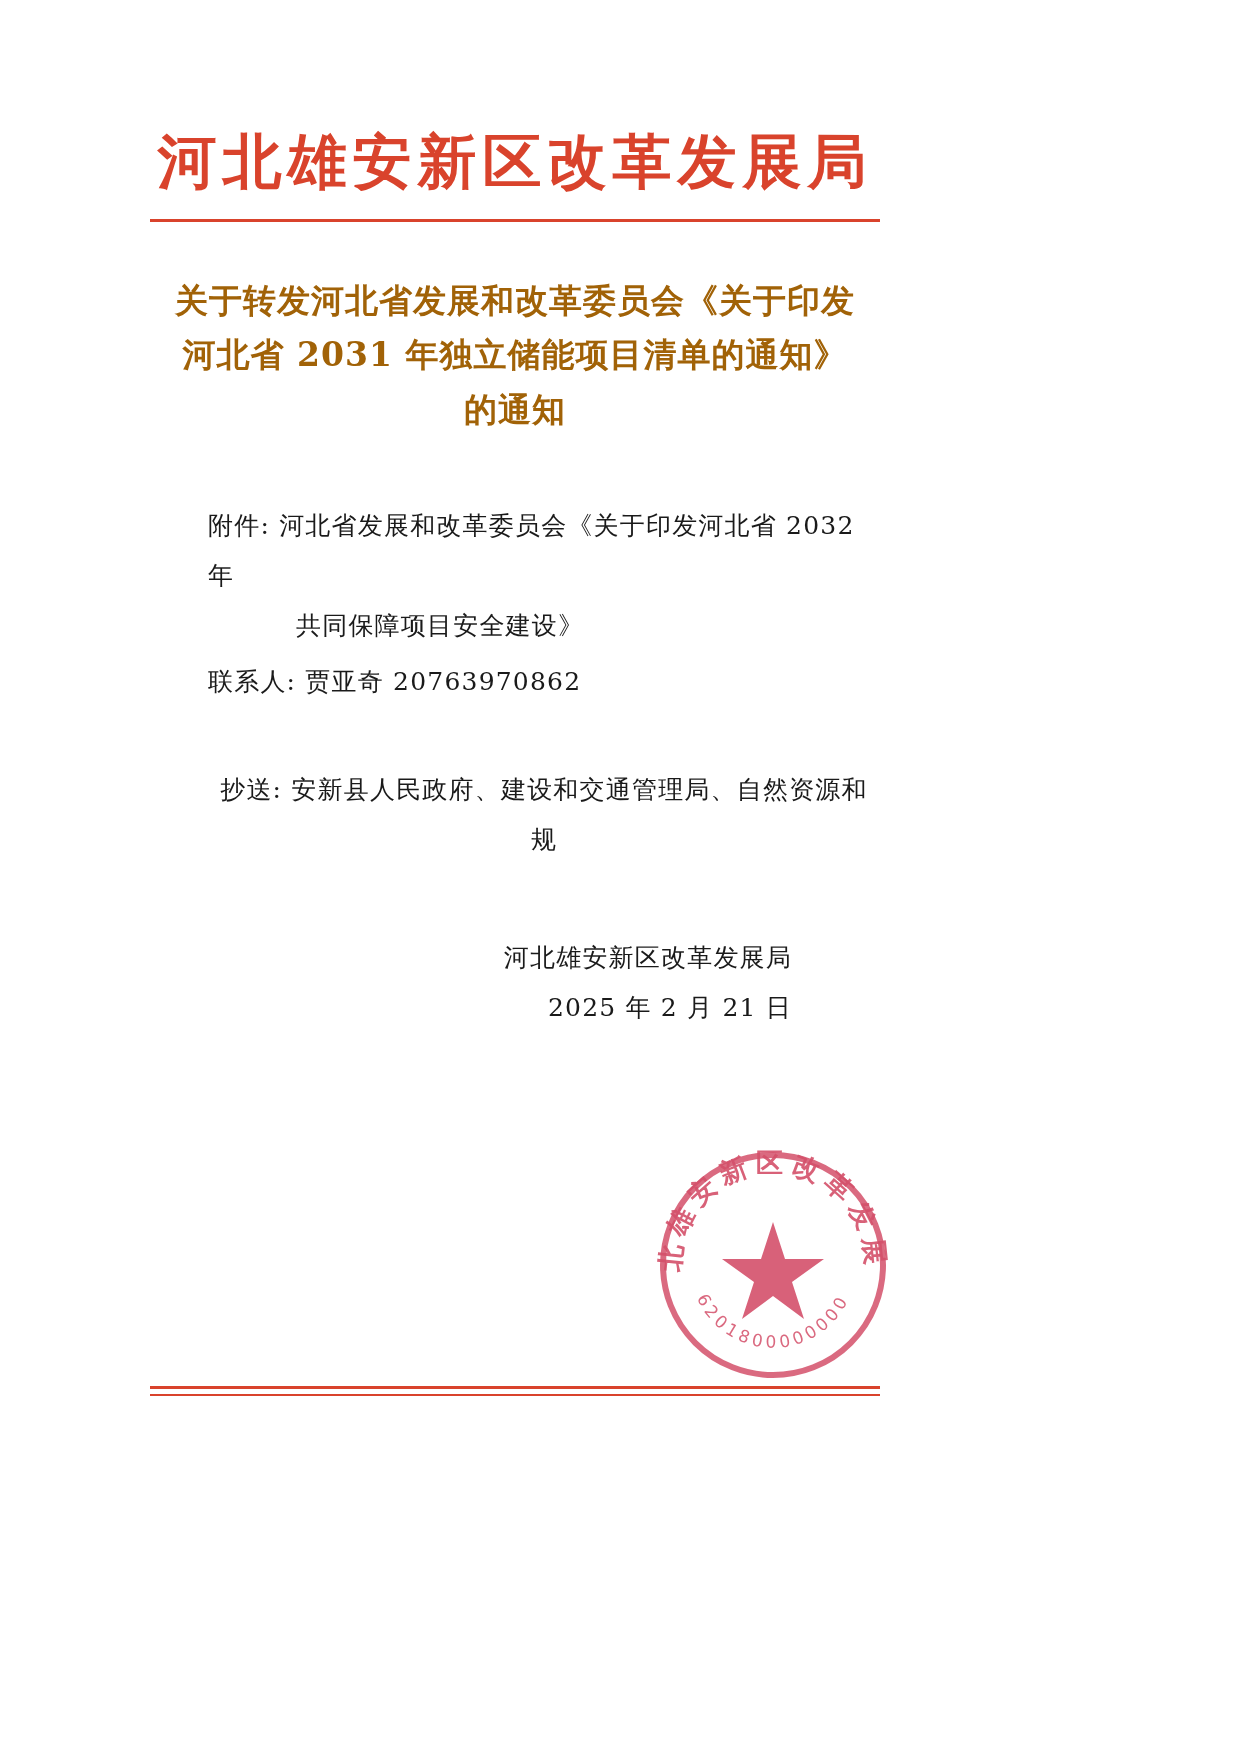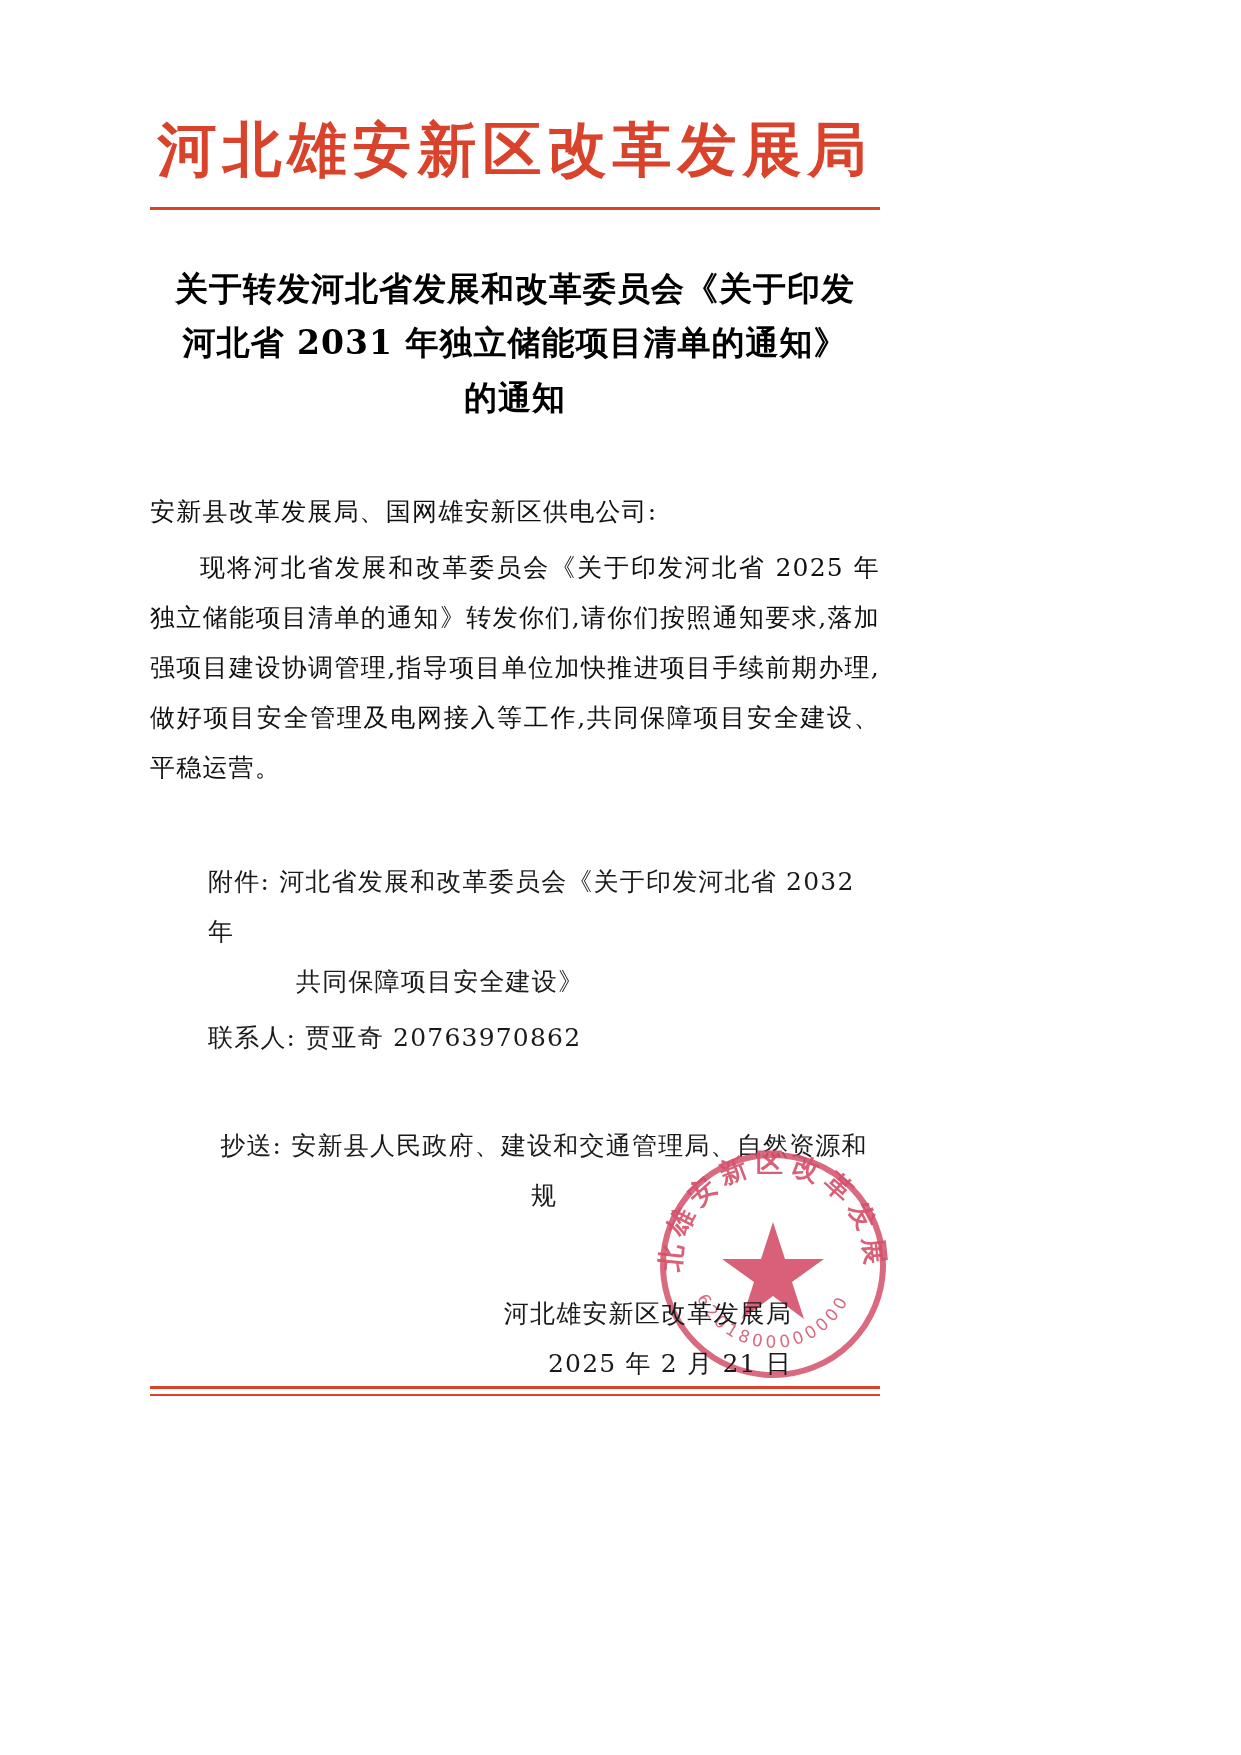--- a/index.html
+++ b/index.html
@@ -14,21 +14,21 @@
     color: #1a1a1a;
     position: relative;
     overflow: hidden;
   }
 
   .page {
     position: relative;
     width: 1030px;
     height: 1755px;
     box-sizing: border-box;
-    padding: 0 150px;
+    padding: 12px 150px;
   }
 
   
   .letterhead {
     padding-top: 118px;
     text-align: center;
   }
   .letterhead-title {
     font-family: "DejaVu Sans", "Liberation Sans", sans-serif;
     font-weight: bold;
@@ -47,21 +47,21 @@
 
   
   .doc-title {
     margin-top: 52px;
     text-align: center;
     font-family: "DejaVu Serif", "Liberation Serif", serif;
     font-weight: bold;
     font-size: 33px;
     line-height: 1.65;
     letter-spacing: 1px;
-    color: #000000;
+    color: #a16207;
     padding: 0 12px;
   }
   .doc-title div { white-space: nowrap; }
 
   
   .body-block {
     margin-top: 62px;
     font-size: 25px;
     line-height: 2.0;
     letter-spacing: 1.2px;
@@ -146,24 +146,20 @@
     <div class="letterhead-title">河北雄安新区改革发展局</div>
   </div>
   <div class="letterhead-rule"></div>
 
   <div class="doc-title">
     <div>关于转发河北省发展和改革委员会《关于印发</div>
     <div>河北省 2031 年独立储能项目清单的通知》</div>
     <div>的通知</div>
   </div>
 
-  <div class="body-block">
-    <div class="salutation">安新县改革发展局、国网雄安新区供电公司:</div>
-    <div class="para">现将河北省发展和改革委员会《关于印发河北省 2025 年独立储能项目清单的通知》转发你们,请你们按照通知要求,落加强项目建设协调管理,指导项目单位加快推进项目手续前期办理,做好项目安全管理及电网接入等工作,共同保障项目安全建设、平稳运营。</div>
-  </div>
 
   <div class="attach-block">
     <div class="attach-line-1">附件: 河北省发展和改革委员会《关于印发河北省 2032 年</div>
     <div class="attach-line-2">共同保障项目安全建设》</div>
     <div class="contact-line">联系人: 贾亚奇  20763970862</div>
   </div>
 
   <div class="cc-block">
     <div class="cc-line-1">抄送: 安新县人民政府、建设和交通管理局、自然资源和规</div>
   </div>

